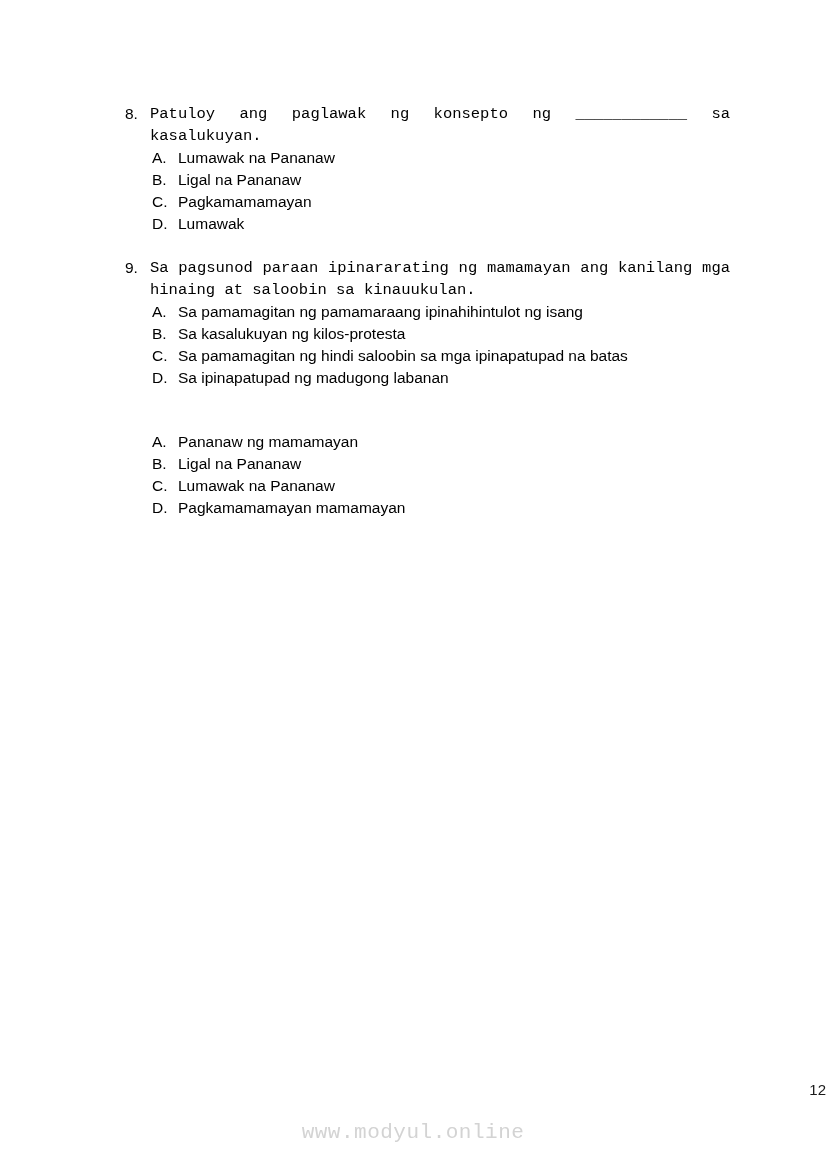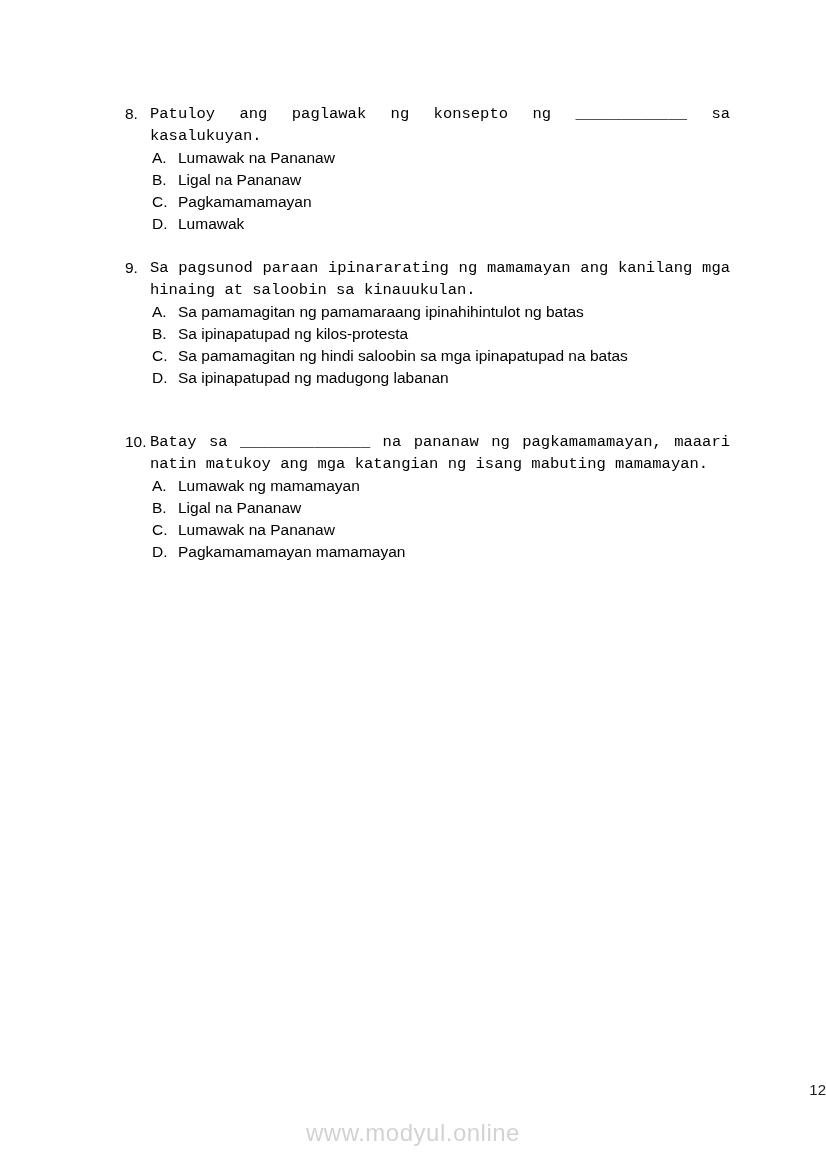--- a/index.html
+++ b/index.html
@@ -54,24 +54,25 @@
     font-size: 15px;
     line-height: 20px;
     color: #1a1a1a;
   }
   .watermark {
     position: absolute;
     top: 1120px;
     left: 0;
     width: 100%;
     text-align: center;
-    font-size: 24px;
+    font-size: 21px;
     line-height: 26px;
     letter-spacing: 0.5px;
     color: #d3d3d3;
+    font-family: Liberation Mono, monospace;
   }
 </style>
 </head>
 <body>
 
 <div class="page">
   <div class="content">
 
     <section class="question">
       <div class="qrow">
@@ -99,46 +100,42 @@
     </section>
 
     <section class="question gap-small">
       <div class="qrow">
         <span class="qnum">9.</span>
         <p class="qtext">Sa pagsunod paraan ipinararating ng mamamayan ang kanilang mga hinaing at saloobin sa kinauukulan.</p>
       </div>
       <div class="options">
         <div class="option">
           <span class="oletter">A.</span>
-          <span class="otext">Sa pamamagitan ng pamamaraang ipinahihintulot ng batas</span>
+          <span class="otext">Sa pamamagitan ng pamamaraang ipinahihintulot ng isang</span>
         </div>
         <div class="option">
           <span class="oletter">B.</span>
-          <span class="otext">Sa ipinapatupad ng kilos-protesta</span>
+          <span class="otext">Sa kasalukuyan ng kilos-protesta</span>
         </div>
         <div class="option">
           <span class="oletter">C.</span>
           <span class="otext">Sa pamamagitan ng hindi saloobin sa mga ipinapatupad na batas</span>
         </div>
         <div class="option">
           <span class="oletter">D.</span>
           <span class="otext">Sa ipinapatupad ng madugong labanan</span>
         </div>
       </div>
     </section>
 
     <section class="question gap-large">
-      <div class="qrow">
-        <span class="qnum">10.</span>
-        <p class="qtext">Batay sa ______________ na pananaw ng pagkamamamayan, maaari natin matukoy ang mga katangian ng isang mabuting mamamayan.</p>
-      </div>
       <div class="options">
         <div class="option">
           <span class="oletter">A.</span>
-          <span class="otext">Lumawak ng mamamayan</span>
+          <span class="otext">Pananaw ng mamamayan</span>
         </div>
         <div class="option">
           <span class="oletter">B.</span>
           <span class="otext">Ligal na Pananaw</span>
         </div>
         <div class="option">
           <span class="oletter">C.</span>
           <span class="otext">Lumawak na Pananaw</span>
         </div>
         <div class="option">

